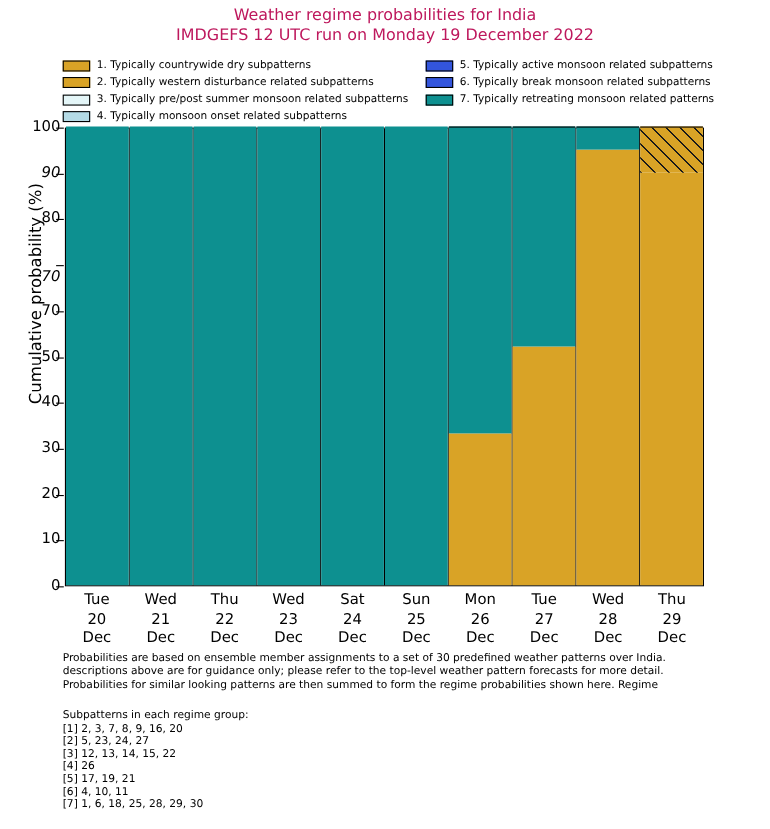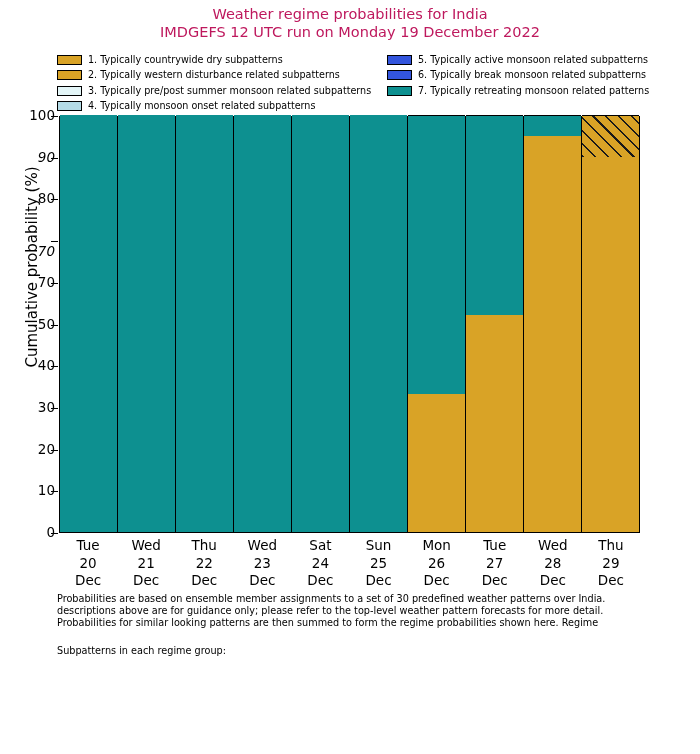--- a/index.html
+++ b/index.html
@@ -237,13 +237,22 @@
   </div>
 
 <div class="note">
   <div>Probabilities are based on ensemble member assignments to a set of 30 predefined weather patterns over India.</div>
   <div>descriptions above are for guidance only; please refer to the top-level weather pattern forecasts for more detail.</div>
   <div>Probabilities for similar looking patterns are then summed to form the regime probabilities shown here. Regime</div>
 </div>
 
 <div class="subpat">
   <div>Subpatterns in each regime group:</div>
+  <div id="subpat-list">
+      <div>[1] 2, 3, 7, 8, 9, 16, 20</div>
+      <div>[2] 5, 23, 24, 27</div>
+      <div>[3] 12, 13, 14, 15, 22</div>
+      <div>[4] 26</div>
+      <div>[5] 17, 19, 21</div>
+      <div>[6] 4, 10, 11</div>
+      <div>[7] 1, 6, 18, 25, 28, 29, 30</div>
+    </div>
 </div>
 
 </body></html>

